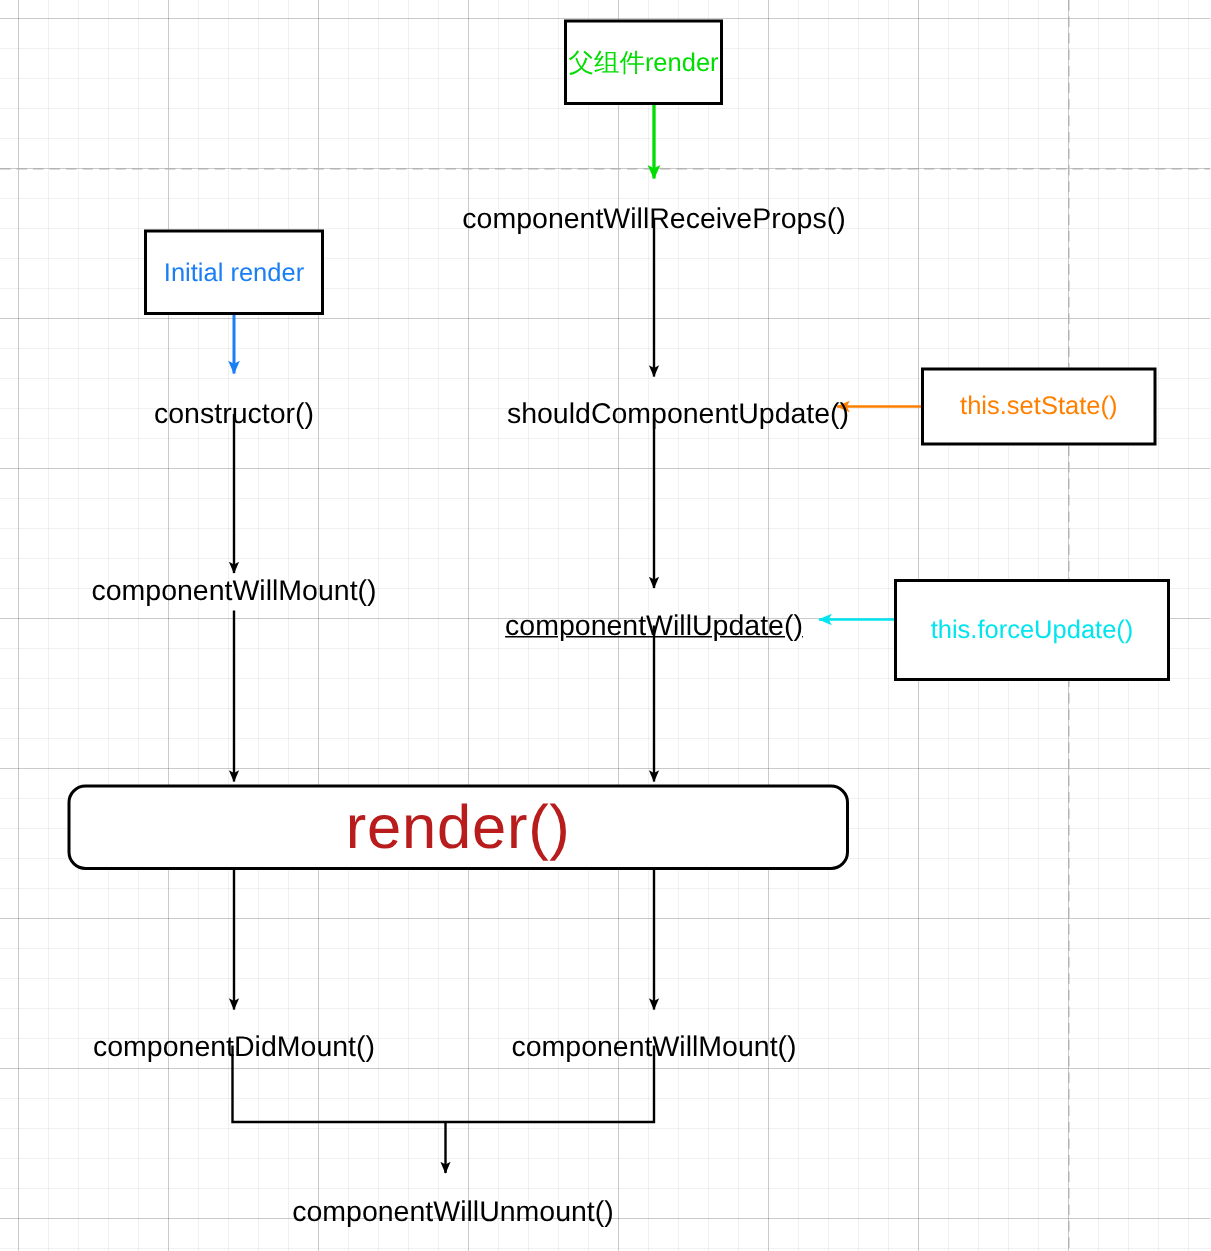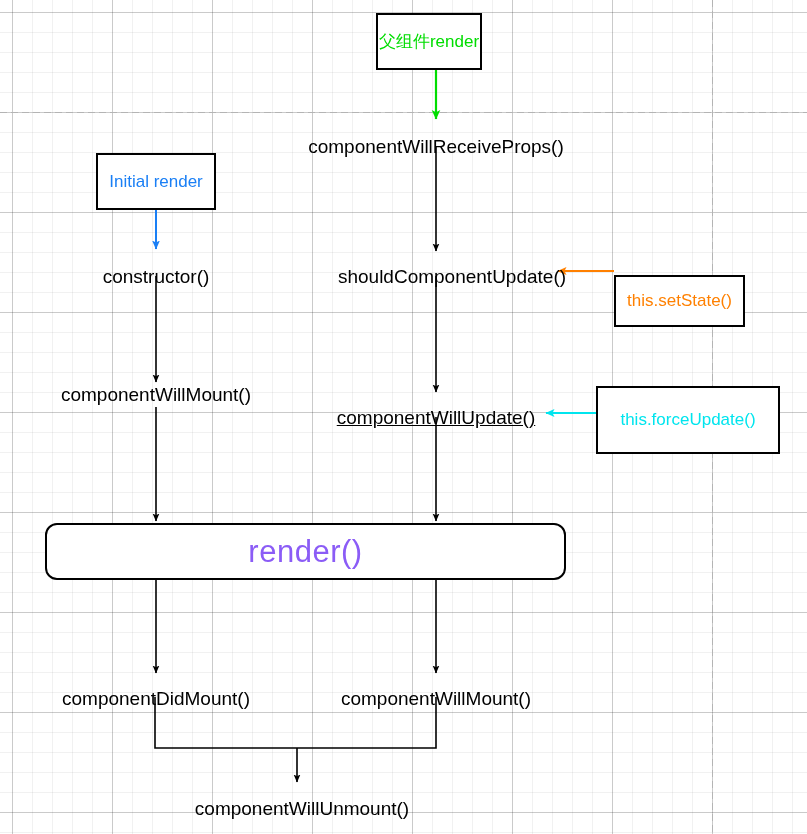--- a/index.html
+++ b/index.html
@@ -45,22 +45,22 @@
   }
   .plain-label {
     position: absolute;
     font-size: 19px;
     color: #000000;
     white-space: nowrap;
     transform: translateX(-50%);
     text-align: center;
   }
   .render-label {
-    font-size: 31px;
-    color: #8b5cf6;
+    font-size: 41px;
+    color: #b91c1c;
     letter-spacing: 0.5px;
   }
 </style>
 </head>
 <body>
 
 <div id="canvas">
 
   <svg id="svg-layer" viewBox="0 0 807 834">
     <defs>
@@ -111,21 +111,21 @@
   </svg>
 
   <div class="node-box" style="left:376px; top:13px; width:106px; height:57px; color:#00dd00;">
     <span>父组件render</span>
   </div>
 
   <div class="node-box" style="left:96px; top:133px; width:120px; height:57px; color:#1a7ff5;margin-top:20px;">
     <span>Initial render</span>
   </div>
 
-  <div class="node-box" style="left:614px; top:245px; width:131px; height:52px; color:#ff8000;margin-top:30px;">
+  <div class="node-box" style="left:614px; top:245px; width:157px; height:52px; color:#ff8000;">
     <span>this.setState()</span>
   </div>
 
   <div class="node-box" style="left:596px; top:386px; width:184px; height:68px; color:#00e5ee;">
     <span>this.forceUpdate()</span>
   </div>
 
   <div class="node-box rounded" style="left:45px; top:523px; width:521px; height:57px;">
     <span class="render-label">render()</span>
   </div>

